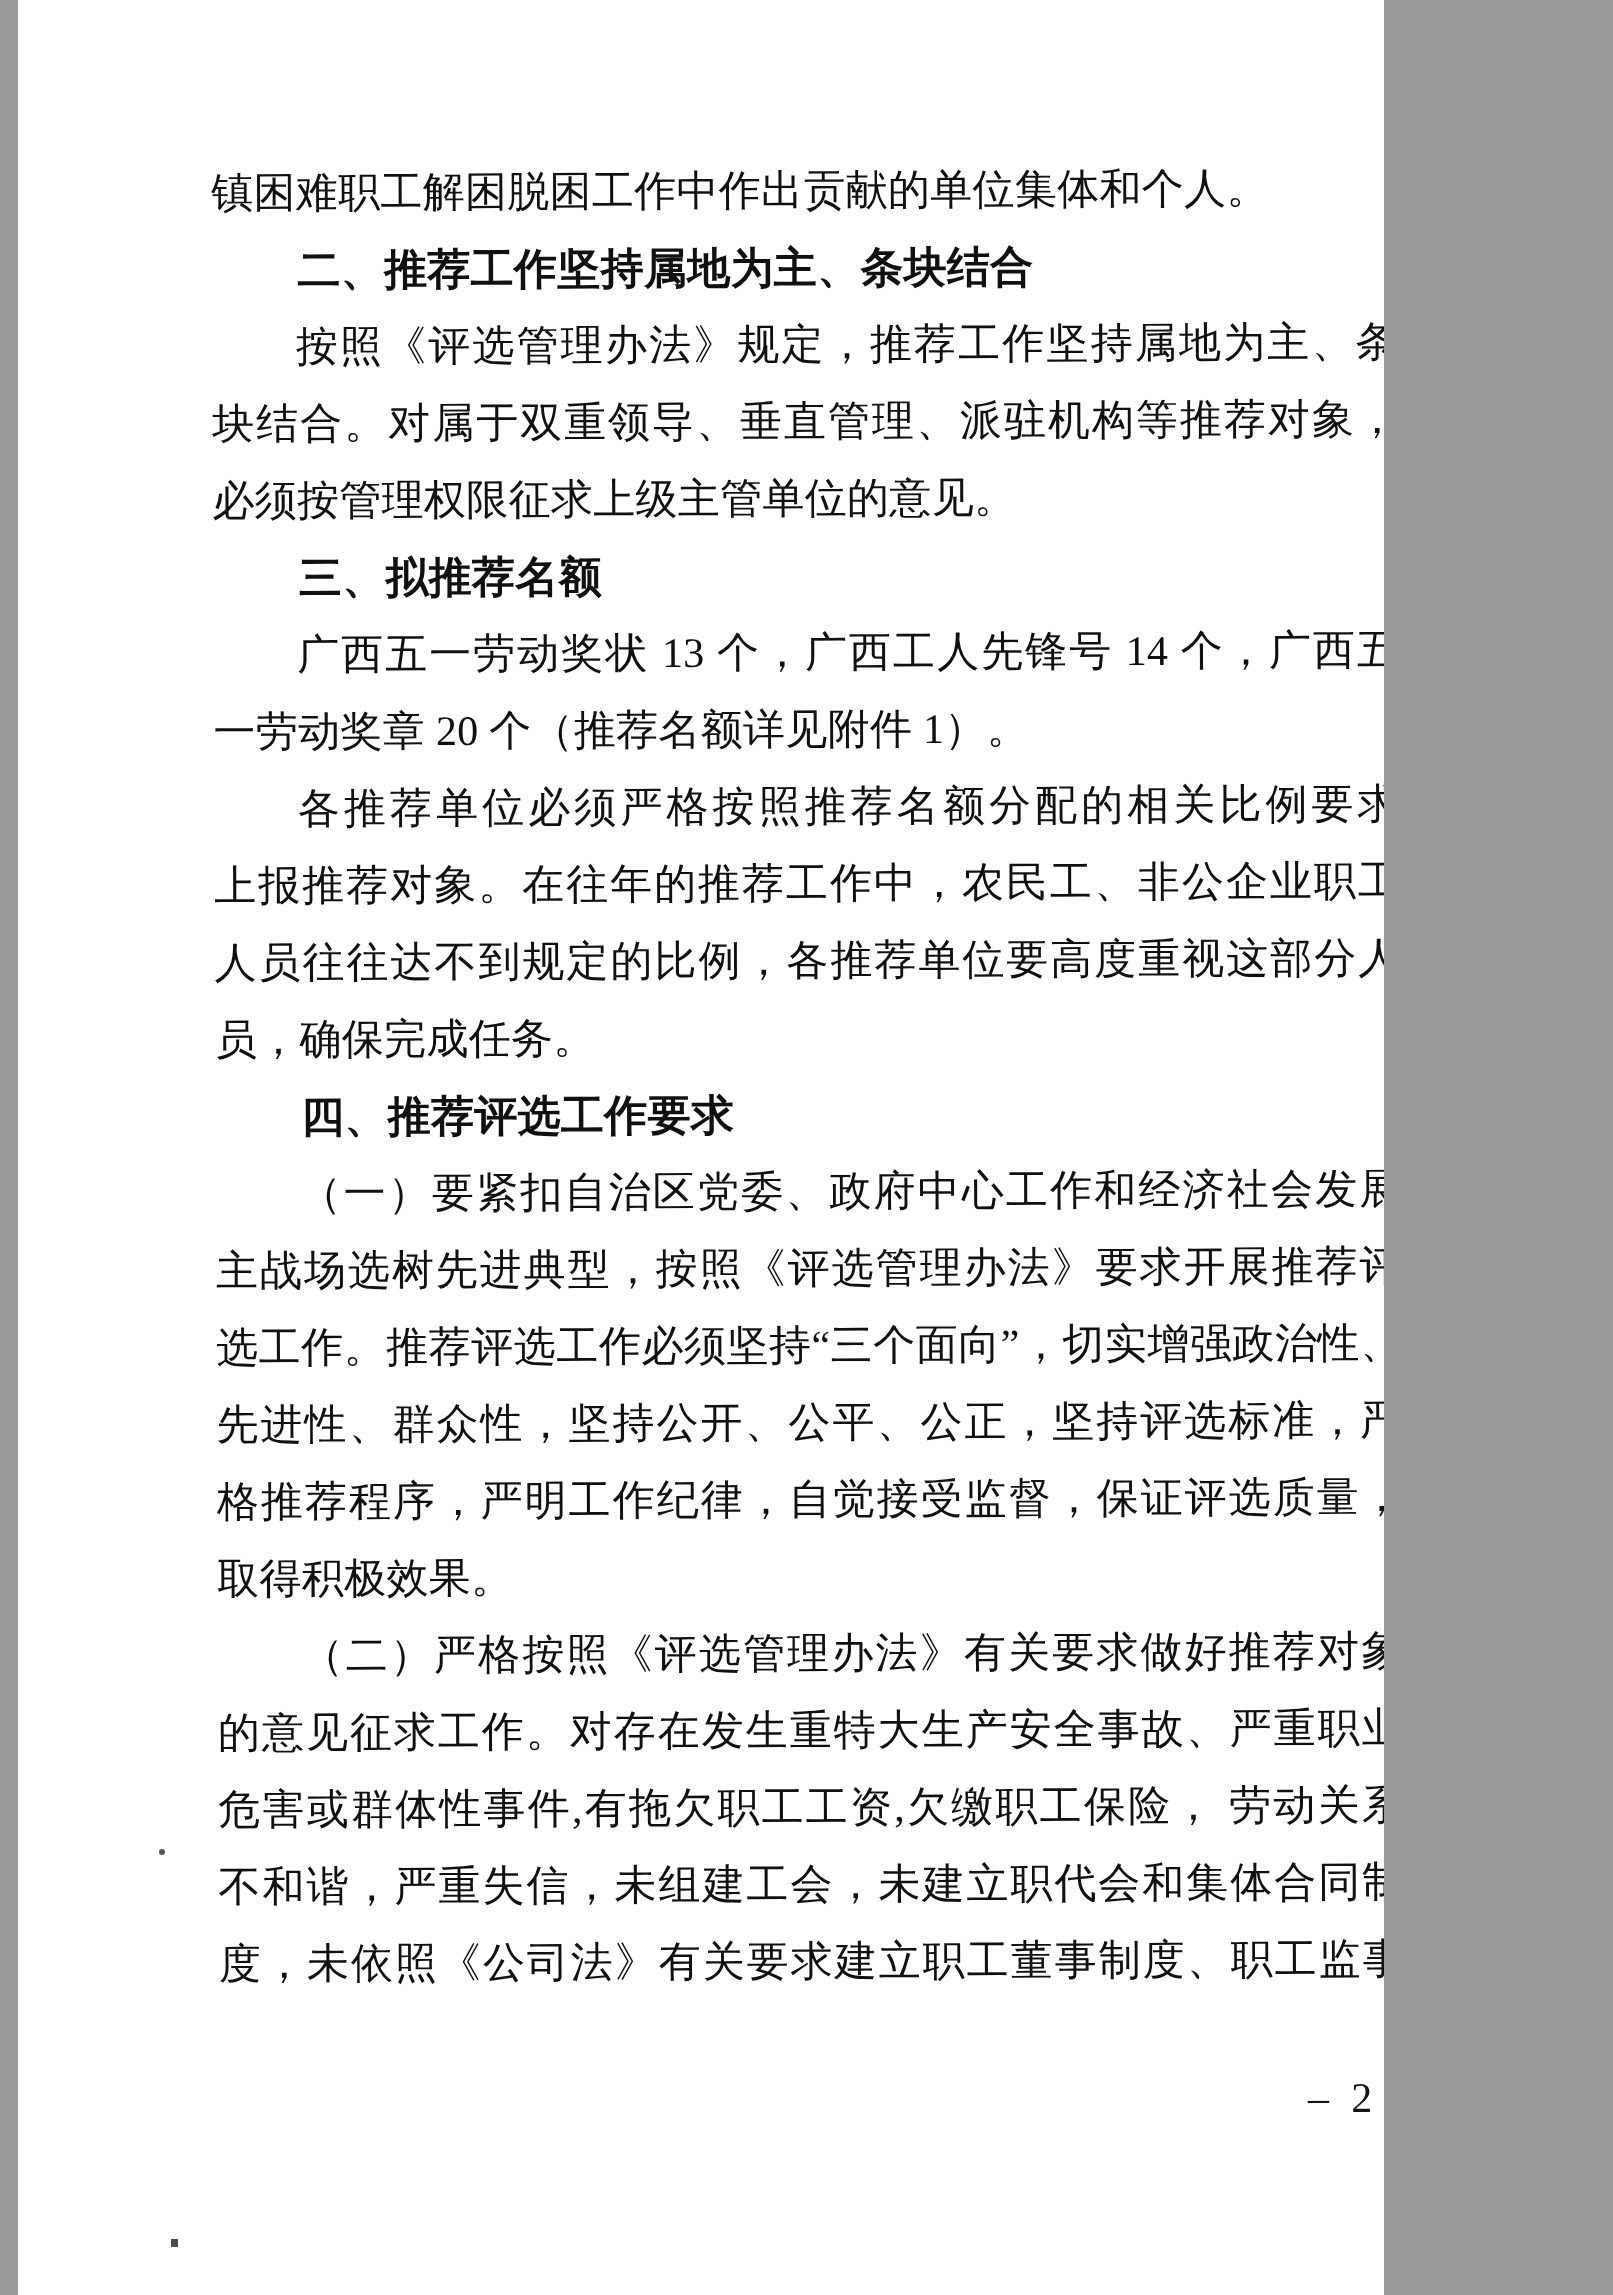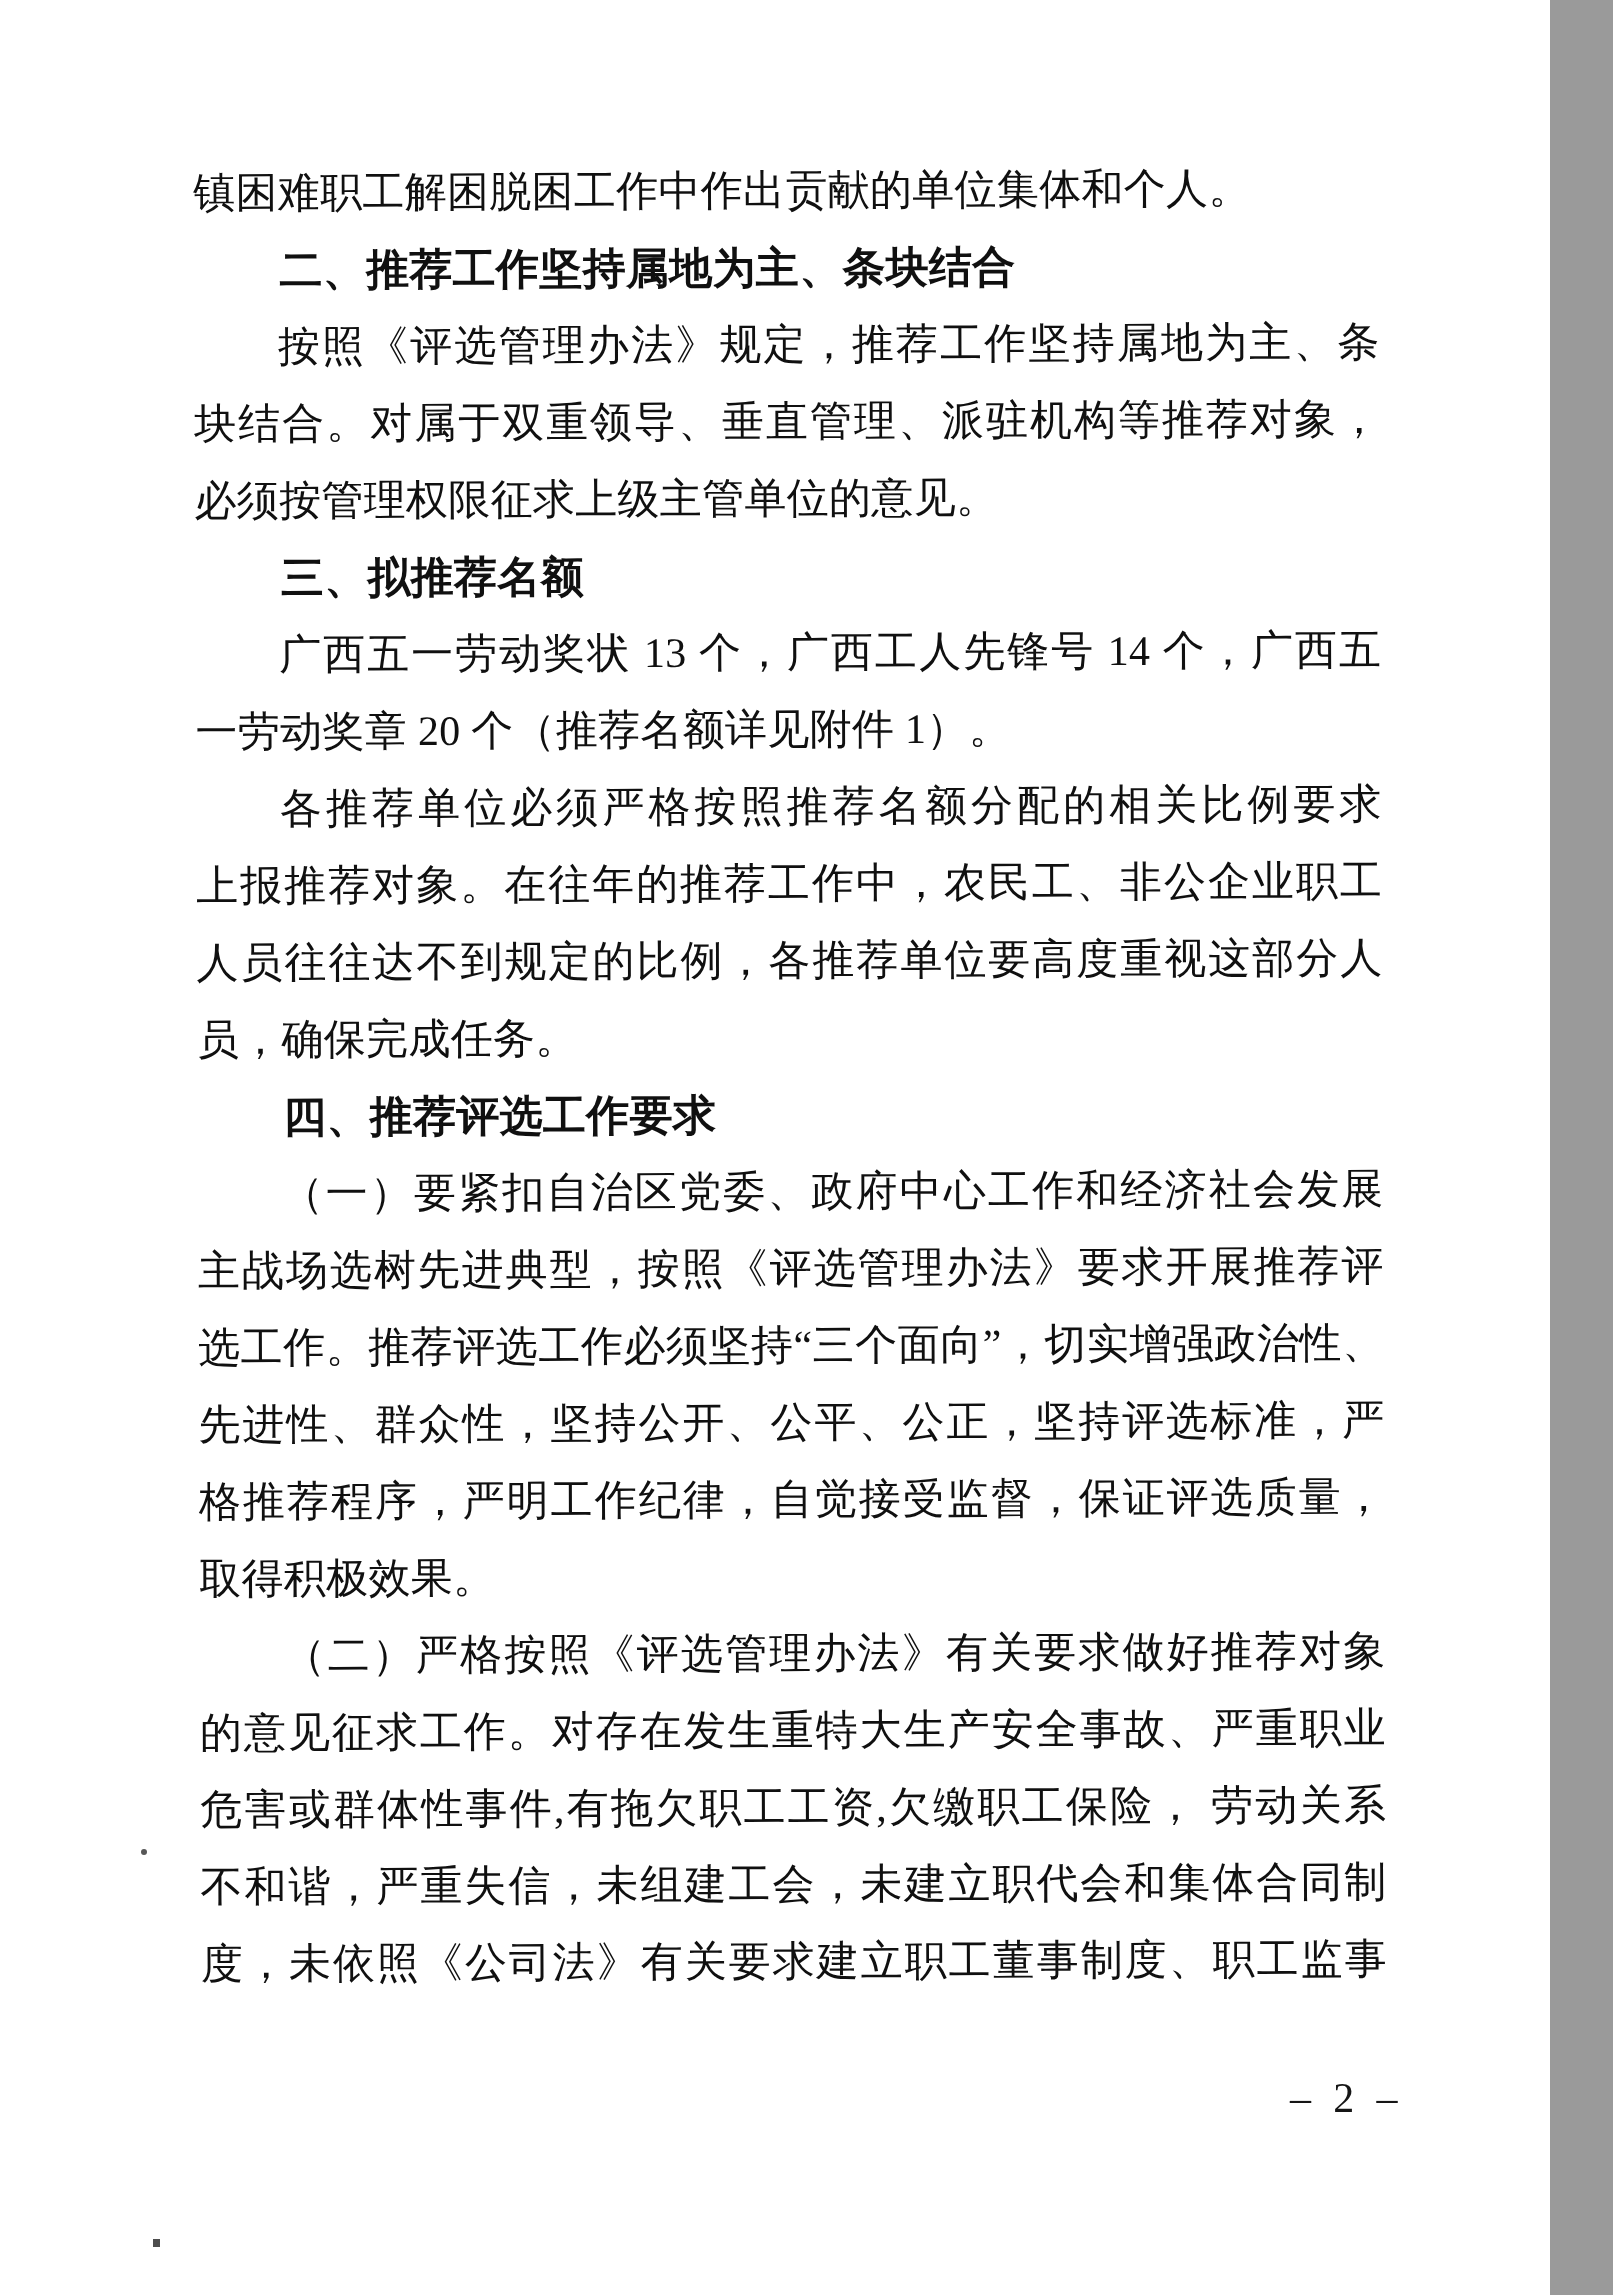--- a/index.html
+++ b/index.html
@@ -2,26 +2,27 @@
 <html style="font-size:10.5px"><head>
 <meta charset="utf-8">
 <style>
   html, body {
     margin: 0;
     padding: 0;
     background: #9a9a9a;
   }
   .page {
     position: relative;
-    width: 1550px;
+    width: 1366px;
     height: 2295px;
     background: #ffffff;
     overflow: hidden;
     font-family: "Liberation Serif", "DejaVu Serif", serif;
     color: #101010;
+    margin-left: 18px;
   }
   .content {
     position: absolute;
     left: 193px;
     top: 155px;
     width: 1186px;
     transform: rotate(-0.25deg);
     transform-origin: left top;
   }
   .line {

